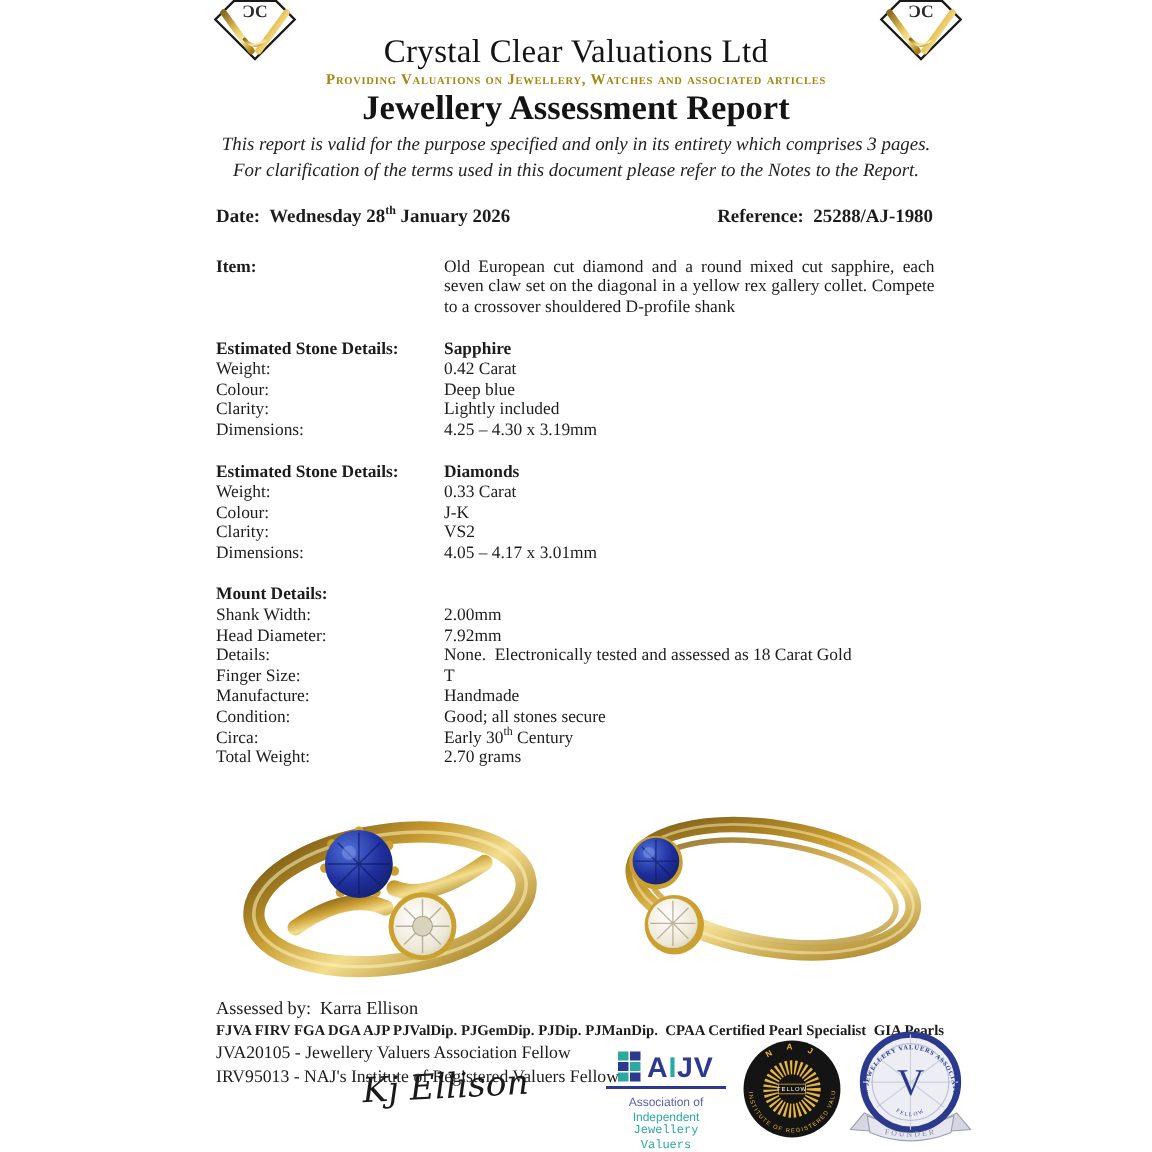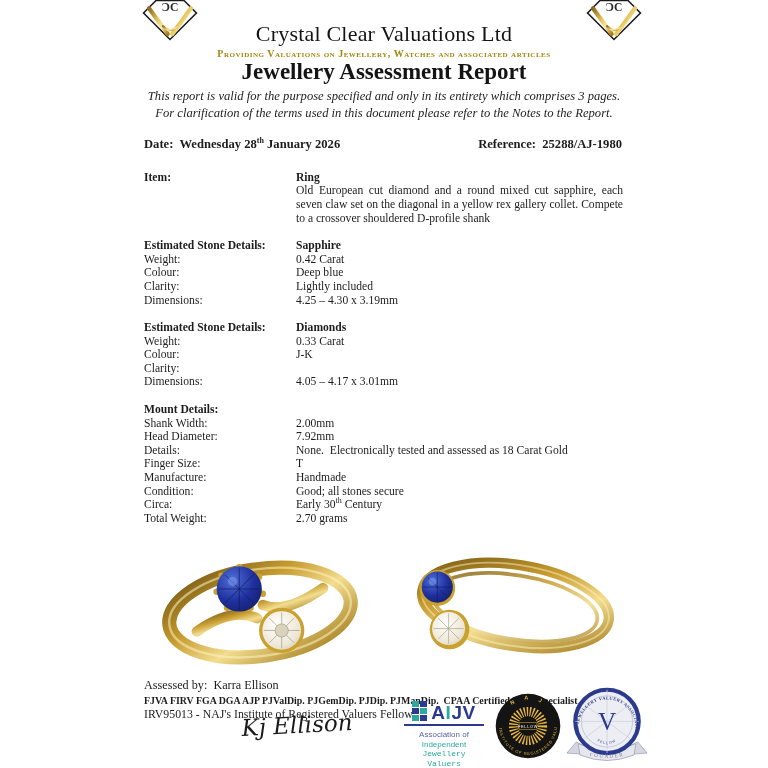--- a/index.html
+++ b/index.html
@@ -99,21 +99,20 @@
     <div><span>Date:</span><span>  Wednesday 28</span><sup>th</sup><span> January 2026</span></div>
     <div><span>Reference:</span><span>  25288/AJ-1980</span></div>
   </div>
 
   <main class="details">
 
     <section class="section">
       <div class="row">
         <div class="bold">Item:</div>
         <div>
-          <div class="bold">Ring</div>
           <div class="desc">Old European cut diamond and a round mixed cut sapphire, each seven claw set on the diagonal in a yellow rex gallery collet. Compete to a crossover shouldered D-profile shank</div>
         </div>
       </div>
     </section>
 
     <section class="section">
       <div class="row">
           <div class="bold">Estimated Stone Details:</div>
           <div class="bold">Sapphire</div>
         </div>
@@ -143,20 +142,21 @@
       <div class="row">
           <div>Weight:</div>
           <div class="val">0.33 Carat</div>
         </div>
       <div class="row">
           <div>Colour:</div>
           <div class="val">J-K</div>
         </div>
       <div class="row">
           <div>Clarity:</div>
+          <div class="val">VS2</div>
         </div>
       <div class="row">
           <div>Dimensions:</div>
           <div class="val">4.05 – 4.17 x 3.01mm</div>
         </div>
     </section>
 
     <section class="section">
       <div class="row">
           <div class="bold">Mount Details:</div>
@@ -258,20 +258,21 @@
         <circle cx="63" cy="96" r="21" fill="#caa12f"></circle>
         <circle cx="62" cy="95" r="17.5" fill="url(#dia1)"></circle>
         <path d="M62 79 L62 111 M46 95 L78 95 M51 84 L73 106 M73 84 L51 106" stroke="#aaa188" stroke-width="0.9" opacity="0.8" fill="none"></path>
       </g>
     </svg>
   </div>
 
   <div class="assessor">
     <div class="assessed-by">Assessed by:  Karra Ellison</div>
     <div class="credentials">FJVA FIRV FGA DGA AJP PJValDip. PJGemDip. PJDip. PJManDip.  CPAA Certified Pearl Specialist  GIA Pearls</div>
+    <div class="membership">JVA20105 - Jewellery Valuers Association Fellow</div>
     <div class="membership">IRV95013 - NAJ's Institute of Registered Valuers Fellow</div>
   </div>
 
   <div class="signature">Kj Ellison</div>
 
   <div class="aijv">
     <div class="aijv-top">
       <div class="aijv-grid">
         <span class="sq-t"></span>
           <span class="sq-n"></span>

